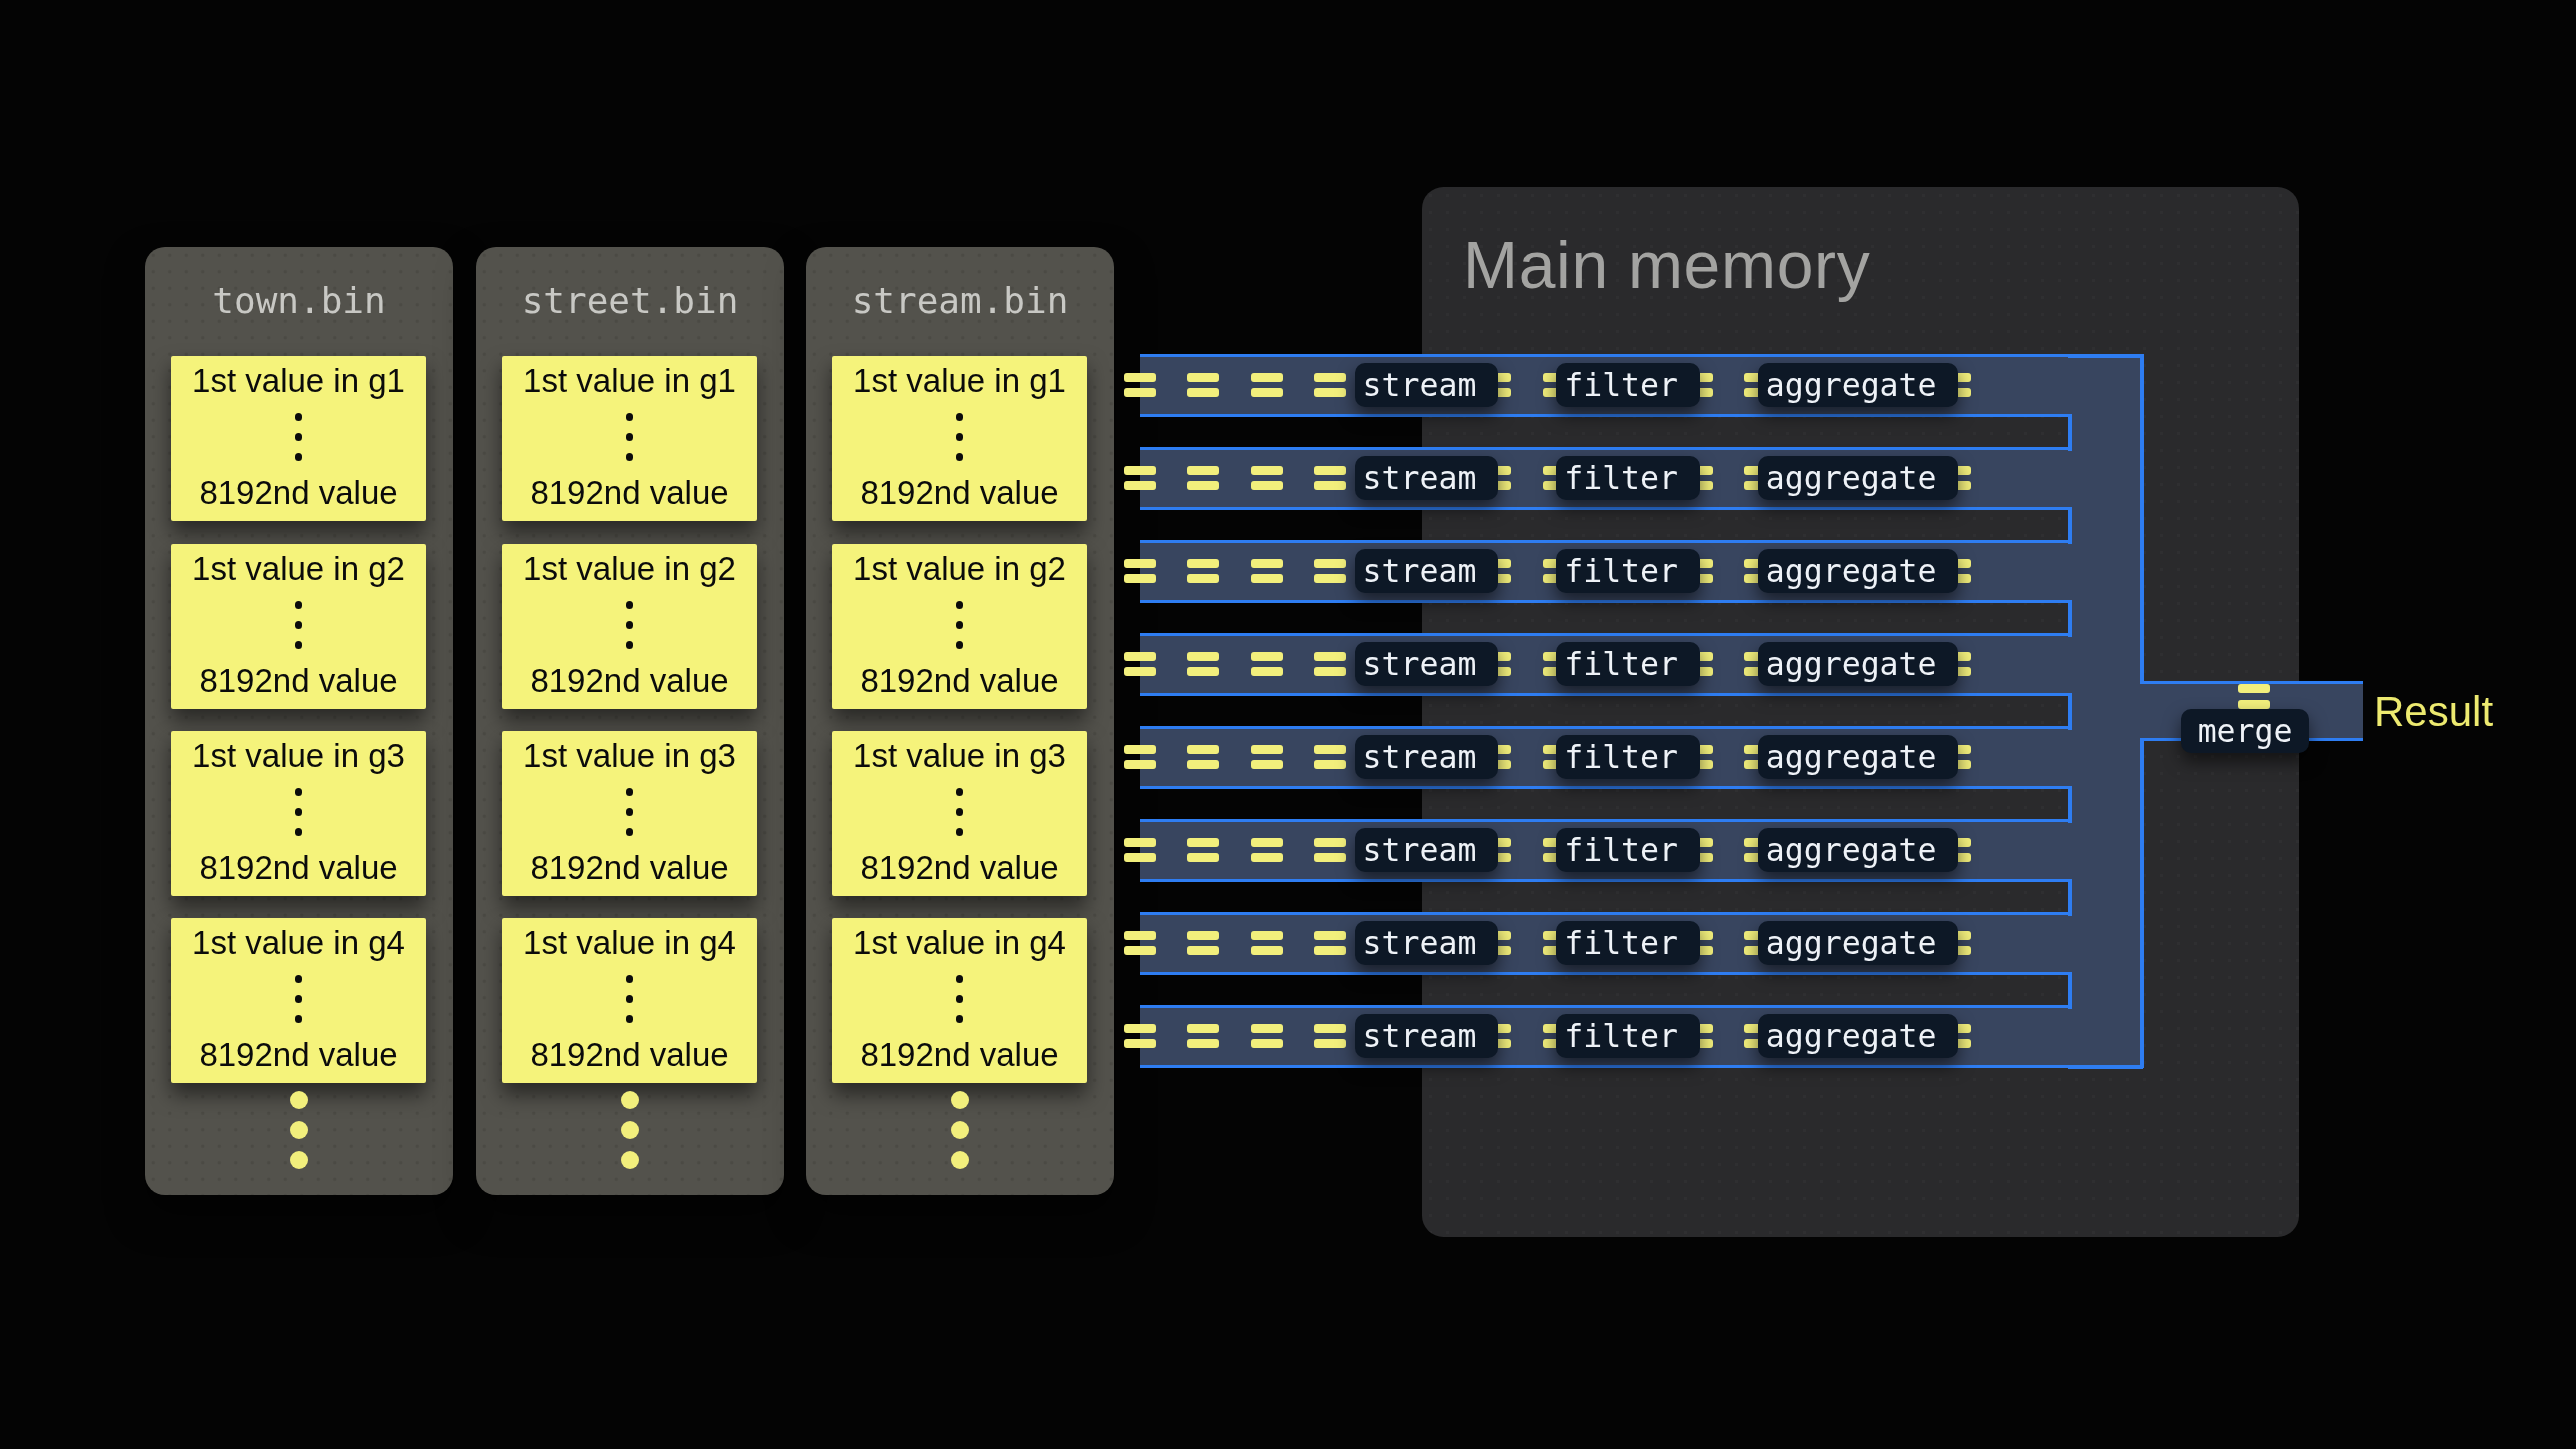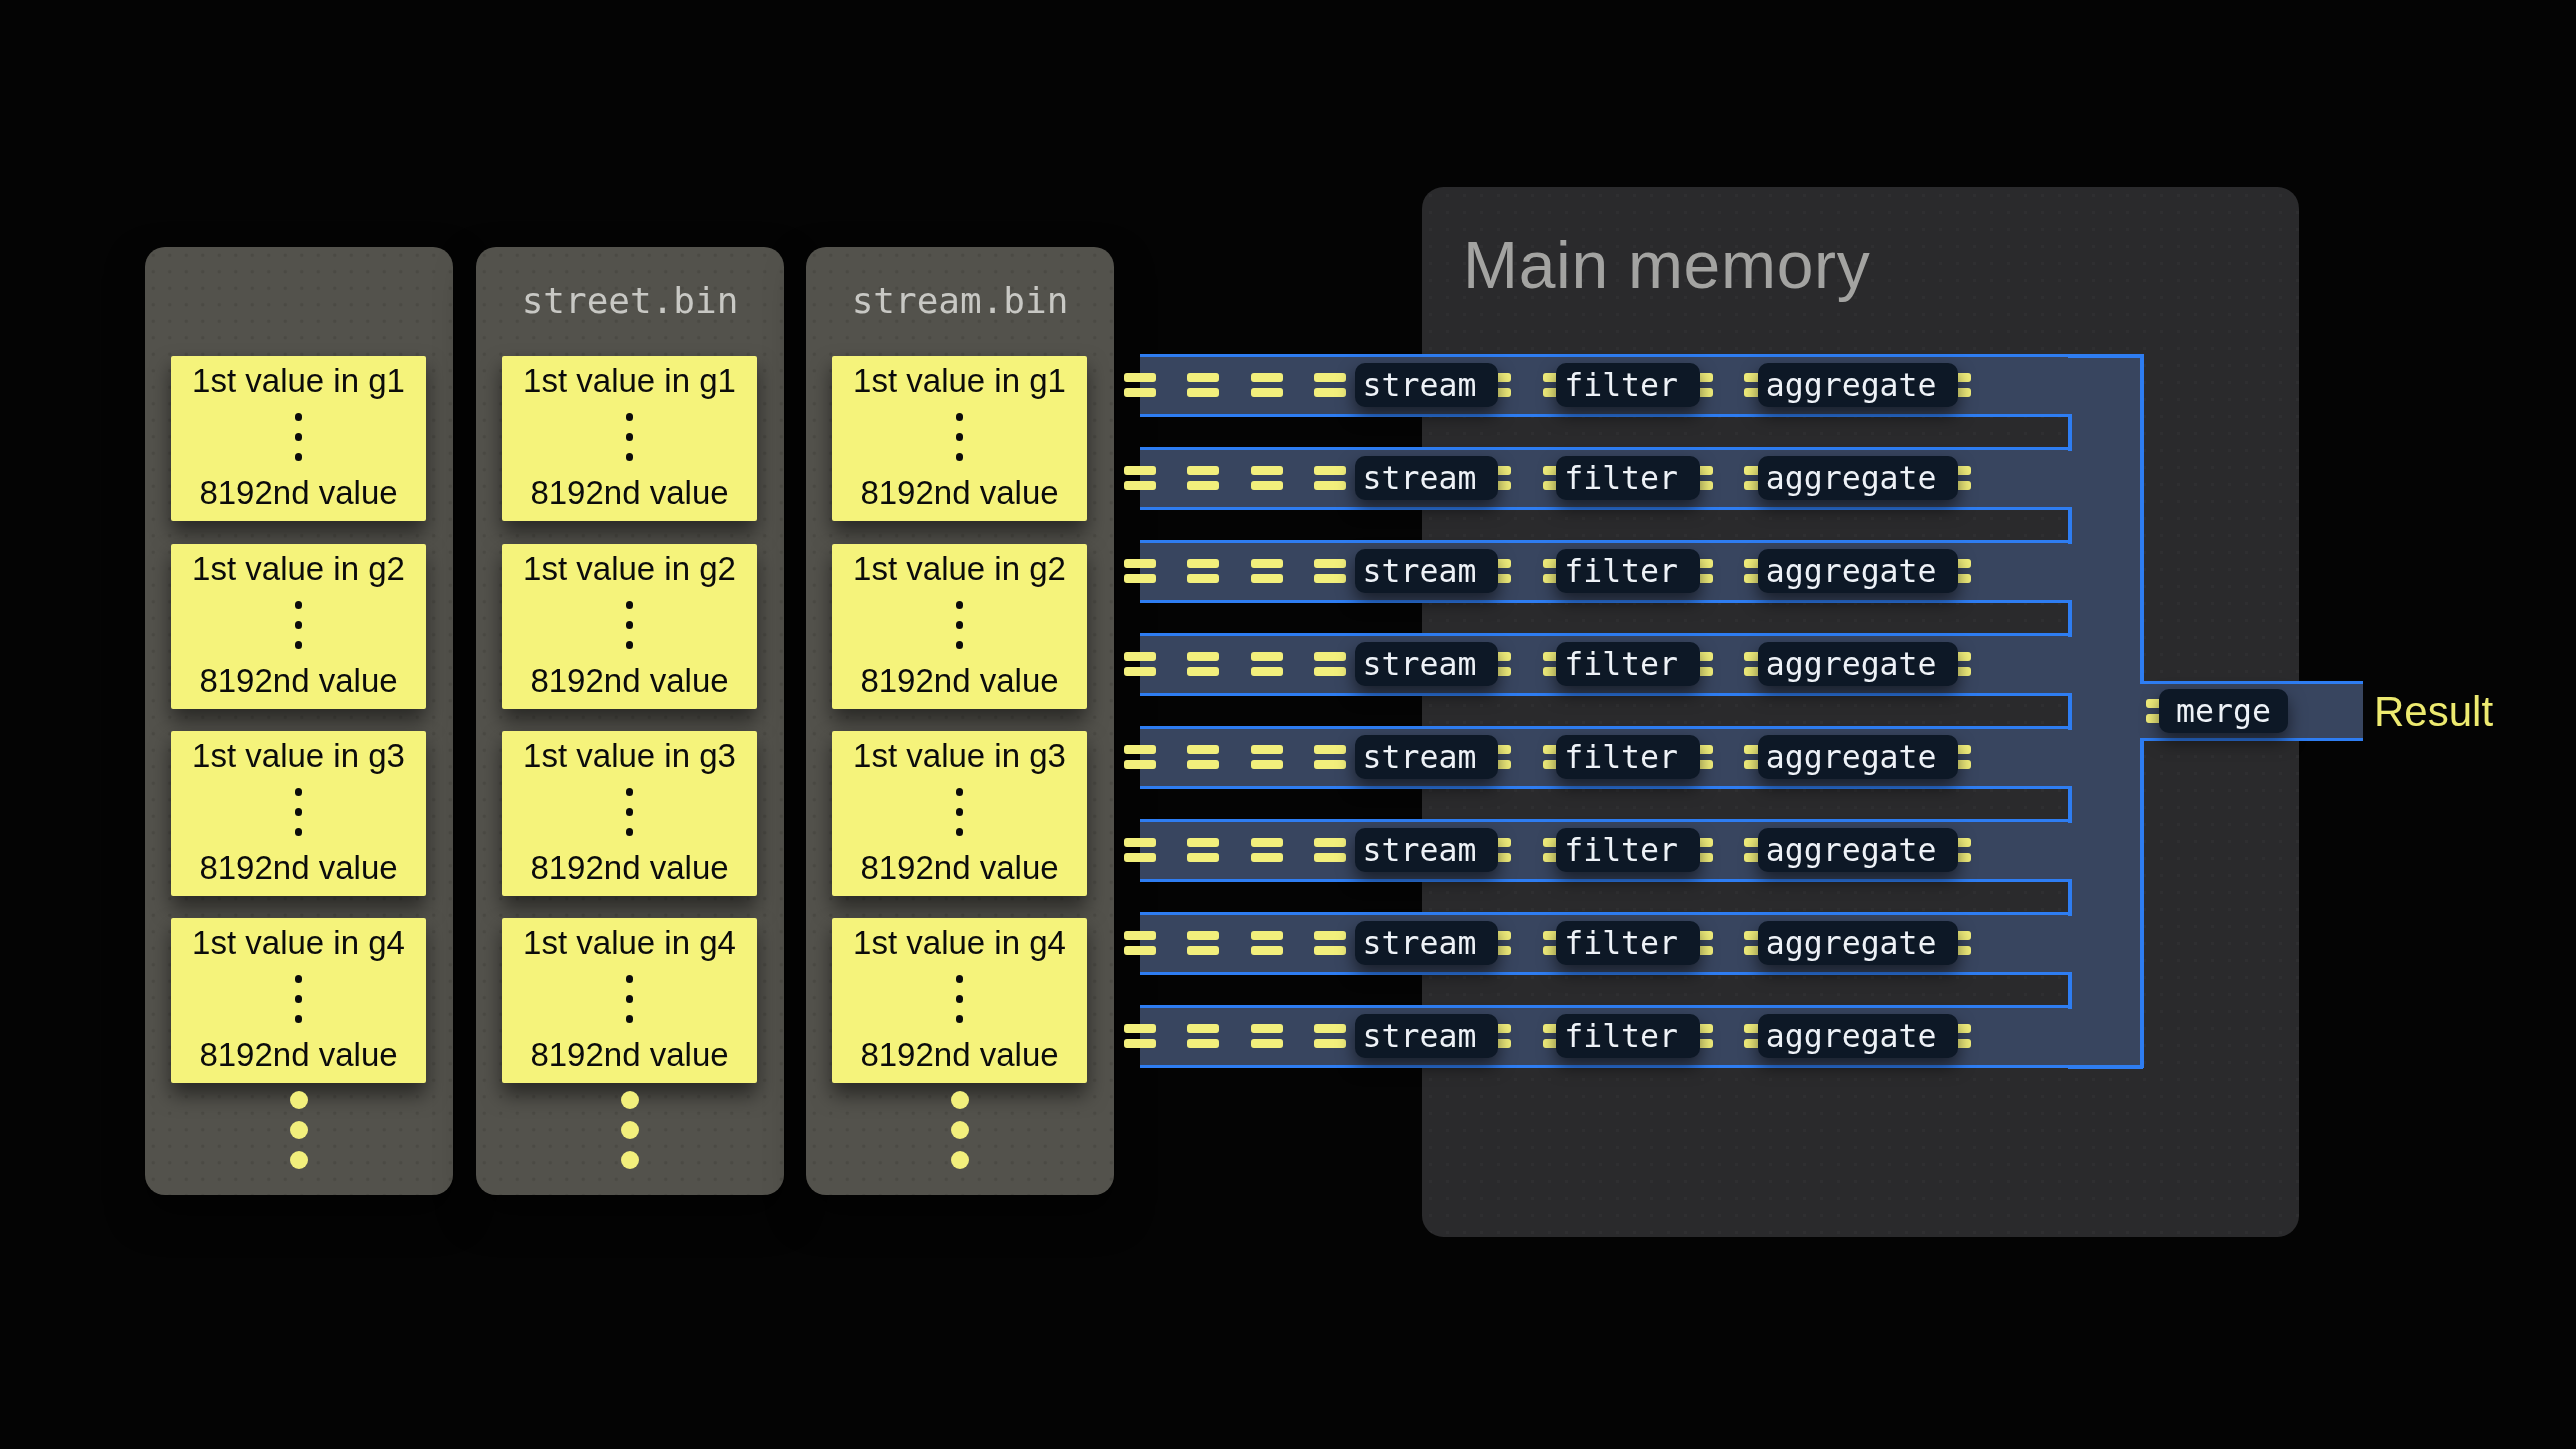--- a/index.html
+++ b/index.html
@@ -66,33 +66,34 @@
   .spine-border{position:absolute;left:2140px;width:3.6px;background:var(--pipe-border);}
   .sb1{top:354px;height:327px}.sb2{top:741px;height:327px}
   .connector{position:absolute;left:2068px;width:3.6px;height:37px;background:var(--pipe-border);}
   .c1{top:414px}.c2{top:507px}.c3{top:600px}.c4{top:693px}
   .c5{top:786px}.c6{top:879px}.c7{top:972px}
 
   
   .outlet{position:absolute;left:2140px;top:681px;width:223px;height:60px;
        background:var(--pipe-fill);
        border-top:3.6px solid var(--pipe-border);border-bottom:3.6px solid var(--pipe-border);
-       display:flex;align-items:center;padding-left:5.7px;}
+       display:flex;align-items:center;padding-left:5.7px;flex-direction:column;}
   .outlet .chip{margin-left:-18.6px;padding:0 17px;}
   .result{position:absolute;left:2374px;top:686px;height:52px;display:flex;
        align-items:center;font-size:42px;color:var(--result-yellow);}
 </style>
 </head>
 <body>
 
 <div class="panel">
   <div class="panel-title">Main memory</div>
 </div>
 
 <div class="col" style="left:145px">
+  <div class="col-header mono">town.bin</div>
   <div class="group-box gb1">
     <span>1st value in g1</span>
     <span class="box-dots">
         <i></i>
         <i></i>
         <i></i>
       </span>
     <span>8192nd value</span>
   </div>
   <div class="group-box gb2">

